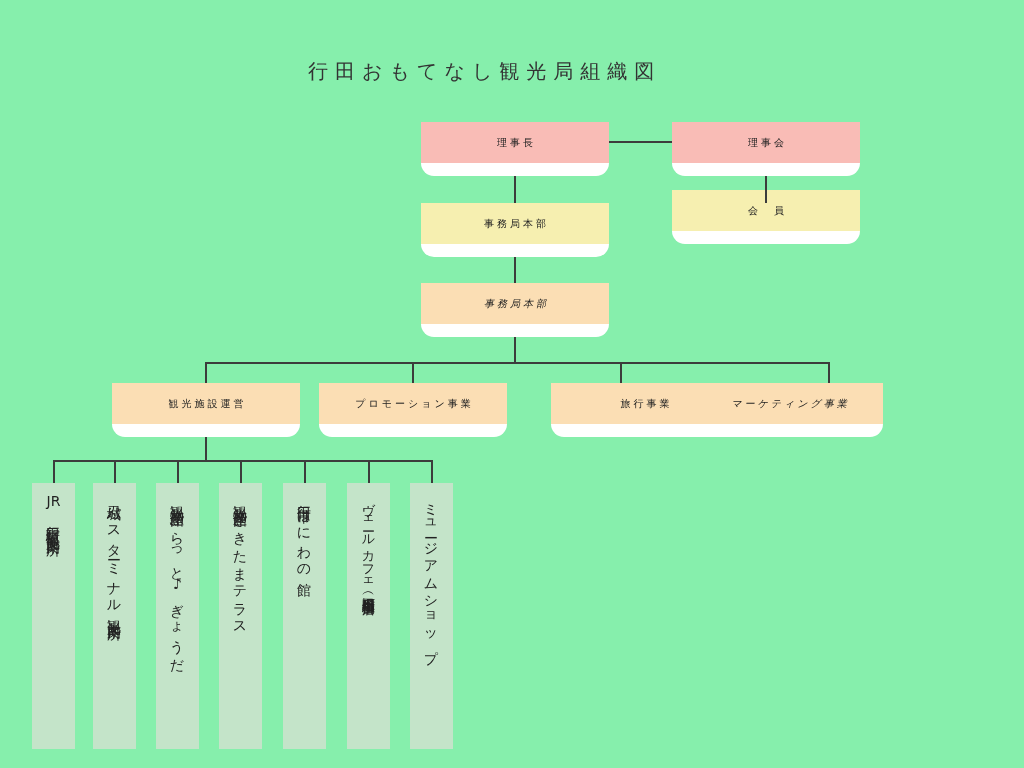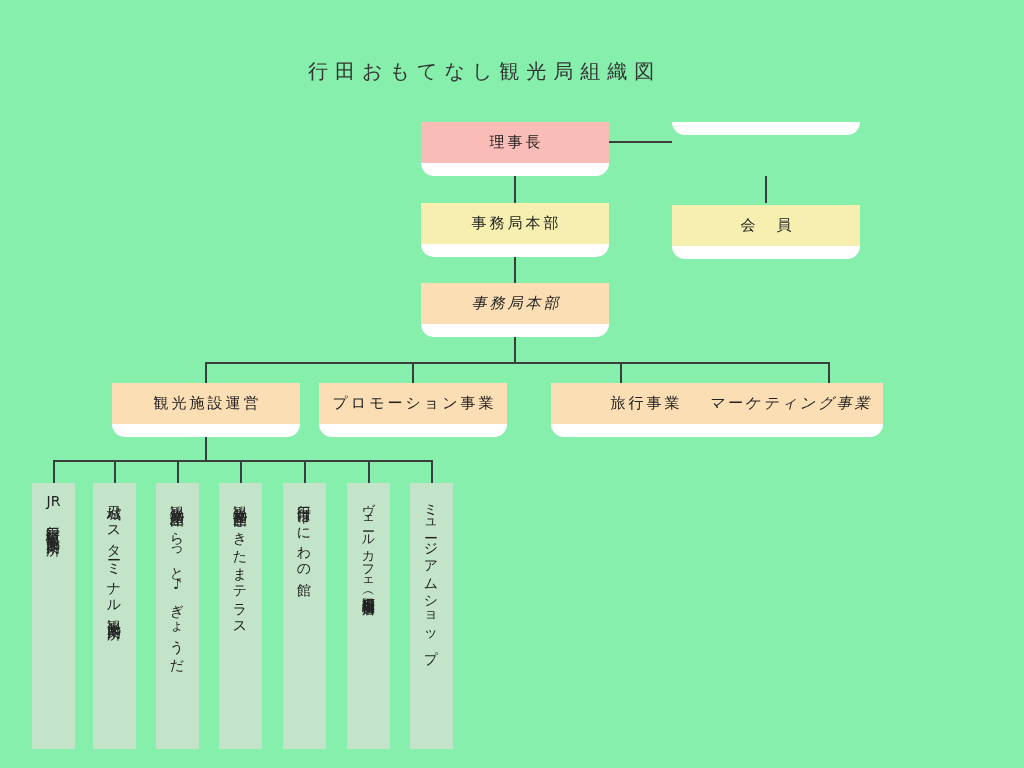--- a/index.html
+++ b/index.html
@@ -13,21 +13,21 @@
   }
   .title {
     position:absolute; left:308px; top:58px;
     font-size:20px; letter-spacing:7px; color:#333;
     white-space:nowrap; font-weight:500;
   }
   
   .node { position:absolute; width:188px; }
   .node .fill {
     height:41px; display:flex; align-items:center; justify-content:center;
-    font-size:15px; letter-spacing:3px; text-indent:3px; color:#222;
+    font-size:10px; letter-spacing:3px; text-indent:3px; color:#222;
     white-space:nowrap;
   }
   .node .base {
     height:13px; background:#ffffff; border-radius:0 0 15px 15px;
   }
   .pink   { background:#f9bcb6; }
   .yellow { background:#f6efb0; }
   .peach  { background:#fbdeb4; }
   
   .site {
@@ -53,28 +53,29 @@
 
 <div class="canvas">
 
   <div class="title">行田おもてなし観光局組織図</div>
 
   <div class="node" style="left:421px; top:122px;">
     <div class="fill pink">理事長</div>
     <div class="base"></div>
   </div>
   <div class="node" style="left:672px; top:122px;">
+    <div class="fill pink">理事会</div>
     <div class="base"></div>
   </div>
 
   <div class="node" style="left:421px; top:203px;">
     <div class="fill yellow">事務局本部</div>
     <div class="base"></div>
   </div>
-  <div class="node" style="left:672px; top:205px;">
+  <div class="node" style="left:672px; top:190px;">
     <div class="fill yellow">会　員</div>
     <div class="base"></div>
   </div>
 
   <div class="node" style="left:421px; top:283px;font-style:italic;">
     <div class="fill peach">事務局本部</div>
     <div class="base"></div>
   </div>
 
   <div class="node" style="left:319px; top:383px;">

